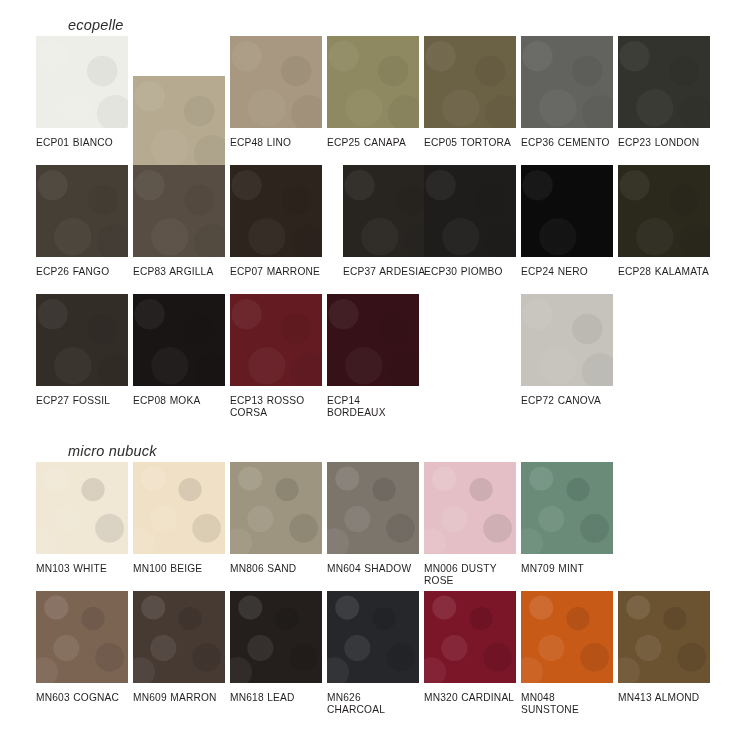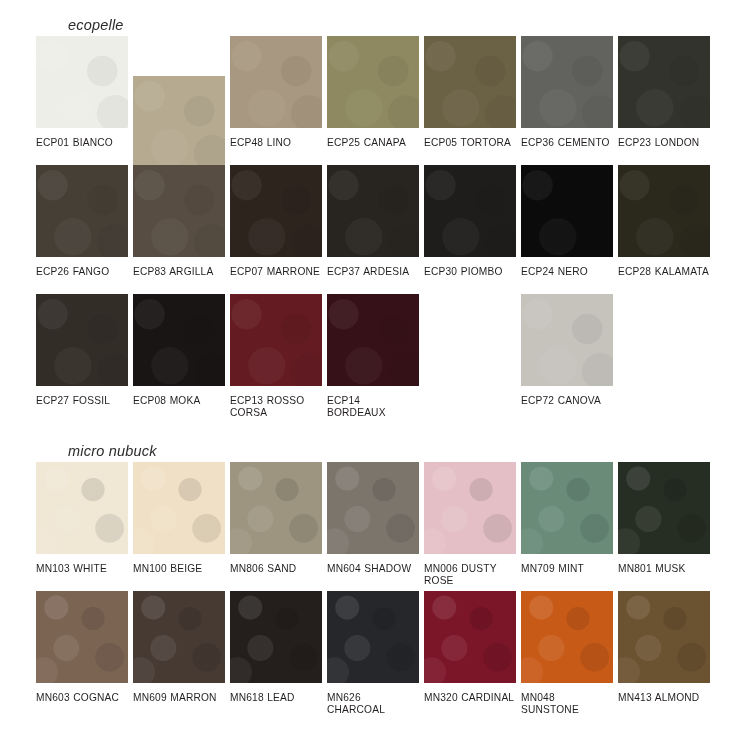--- a/index.html
+++ b/index.html
@@ -137,21 +137,21 @@
           <div class="swatch-label">ECP26 FANGO</div>
         </div>
         <div class="swatch-cell" style="left: 133px;">
           <div class="swatch grain" style="background: rgb(87, 77, 66);"></div>
           <div class="swatch-label">ECP83 ARGILLA</div>
         </div>
         <div class="swatch-cell" style="left: 230px;">
           <div class="swatch grain" style="background: rgb(46, 36, 30);"></div>
           <div class="swatch-label">ECP07 MARRONE</div>
         </div>
-        <div class="swatch-cell" style="left: 311px; padding-left: 16px;">
+        <div class="swatch-cell" style="left: 327px; padding-left: 16px;">
           <div class="swatch grain" style="background: rgb(40, 37, 33);"></div>
           <div class="swatch-label">ECP37 ARDESIA</div>
         </div>
         <div class="swatch-cell" style="left: 424px;">
           <div class="swatch grain" style="background: rgb(31, 29, 27);"></div>
           <div class="swatch-label">ECP30 PIOMBO</div>
         </div>
         <div class="swatch-cell" style="left: 521px;">
           <div class="swatch grain" style="background: rgb(12, 11, 11);"></div>
           <div class="swatch-label">ECP24 NERO</div>
@@ -204,24 +204,20 @@
           <div class="swatch-label">MN604 SHADOW</div>
         </div>
         <div class="swatch-cell" style="left: 424px;">
           <div class="swatch grain grain-strong" style="background: rgb(228, 192, 198);"></div>
           <div class="swatch-label">MN006 DUSTY ROSE</div>
         </div>
         <div class="swatch-cell" style="left: 521px;">
           <div class="swatch grain grain-strong" style="background: rgb(105, 139, 120);"></div>
           <div class="swatch-label">MN709 MINT</div>
         </div>
-        <div class="swatch-cell" style="left: 618px;">
-          <div class="swatch grain grain-strong" style="background: rgb(38, 45, 34);"></div>
-          <div class="swatch-label">MN801 MUSK</div>
-        </div>
       </div>
       <div class="row" style="position: absolute; left: 0px; top: 151px;">
         <div class="swatch-cell" style="left: 36px;">
           <div class="swatch grain grain-strong" style="background: rgb(124, 100, 83);"></div>
           <div class="swatch-label">MN603 COGNAC</div>
         </div>
         <div class="swatch-cell" style="left: 133px;">
           <div class="swatch grain grain-strong" style="background: rgb(70, 58, 51);"></div>
           <div class="swatch-label">MN609 MARRON</div>
         </div>

